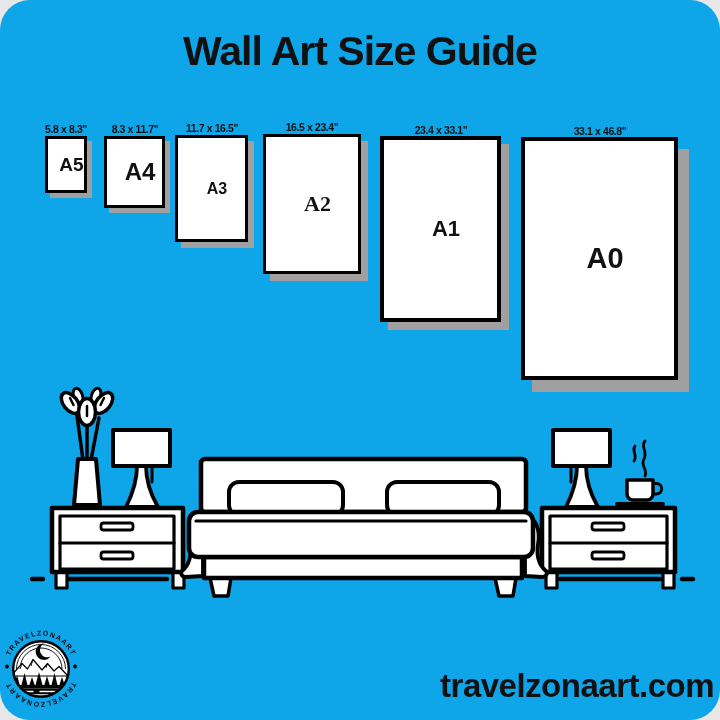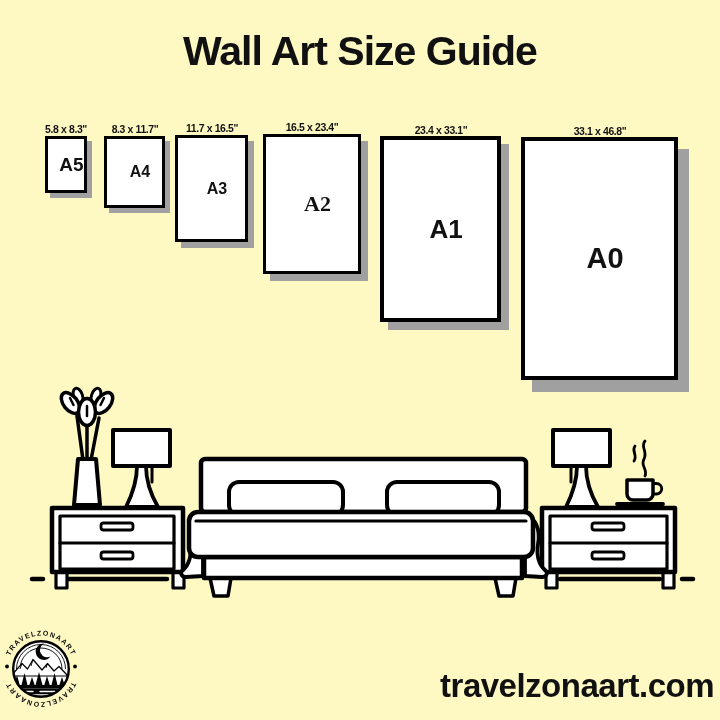--- a/index.html
+++ b/index.html
@@ -1,46 +1,47 @@
 <!DOCTYPE html>
 <html><head>
 <meta charset="utf-8">
 <style>
   html,body{margin:0;padding:0;background:#e8e8e8;}
   .canvas{
-    position:relative;width:720px;height:720px;background:#fef9c3;
+    position:relative;width:720px;height:720px;background:#0ea5e9;
     overflow:hidden;font-family:"Liberation Sans",sans-serif;color:#0a0a0a;
     margin:0 auto;
+    border-radius:30px;
   }
   .title{
     position:absolute;top:28px;left:0;width:100%;margin:0;
     text-align:center;font-size:41px;font-weight:bold;letter-spacing:-1px;
     color:#111111;
   }
   
   .paper{
     position:absolute;background:#ffffff;border:3px solid #000000;
     box-sizing:border-box;display:flex;align-items:center;justify-content:center;
   }
   .paper .letter{font-weight:bold;color:#111;margin-left:11px;}
   .paper .dims{
     position:absolute;bottom:100%;margin-bottom:4px;left:50%;
     transform:translateX(-50%) scaleX(.95);white-space:nowrap;
     font-size:11px;font-weight:bold;letter-spacing:-.4px;color:#111;
   }
   .paper-a5{left:45px;top:136px;width:42px;height:57px;box-shadow:5px 5px 0 #a0a0a0;}
   .paper-a5 .letter{font-size:19px;}
   .paper-a4{left:104px;top:136px;width:61px;height:72px;box-shadow:5px 5px 0 #a0a0a0;}
-  .paper-a4 .letter{font-size:16px;text-align:right;}
+  .paper-a4 .letter{font-size:24px;text-align:right;}
   .paper-a3{left:175px;top:135px;width:73px;height:107px;border-width:3.5px;box-shadow:6px 6px 0 #a0a0a0;}
   .paper-a3 .letter{font-size:16px;}
   .paper-a2{left:263px;top:134px;width:98px;height:140px;border-width:3.5px;box-shadow:7px 7px 0 #a0a0a0;}
   .paper-a2 .letter{font-size:22px;font-family:Liberation Serif, serif;}
   .paper-a1{left:380px;top:136px;width:121px;height:186px;border-width:4px;box-shadow:8px 8px 0 #a0a0a0;}
-  .paper-a1 .letter{font-size:26px;}
+  .paper-a1 .letter{font-size:22px;}
   .paper-a0{left:521px;top:137px;width:157px;height:243px;border-width:4px;box-shadow:11px 12px 0 #a0a0a0;}
   .paper-a0 .letter{font-size:29px;}
   
   .scene{position:absolute;left:0;top:380px;width:720px;height:230px;}
   
   .logo{position:absolute;left:-1px;top:627px;width:84px;height:84px;}
   .logo .arc-text{font-family:"Liberation Sans",sans-serif;font-size:7px;font-weight:bold;letter-spacing:1.3px;fill:#0a0a0a;}
   
   .website{
     position:absolute;left:398px;top:667px;width:316px;text-align:right;

